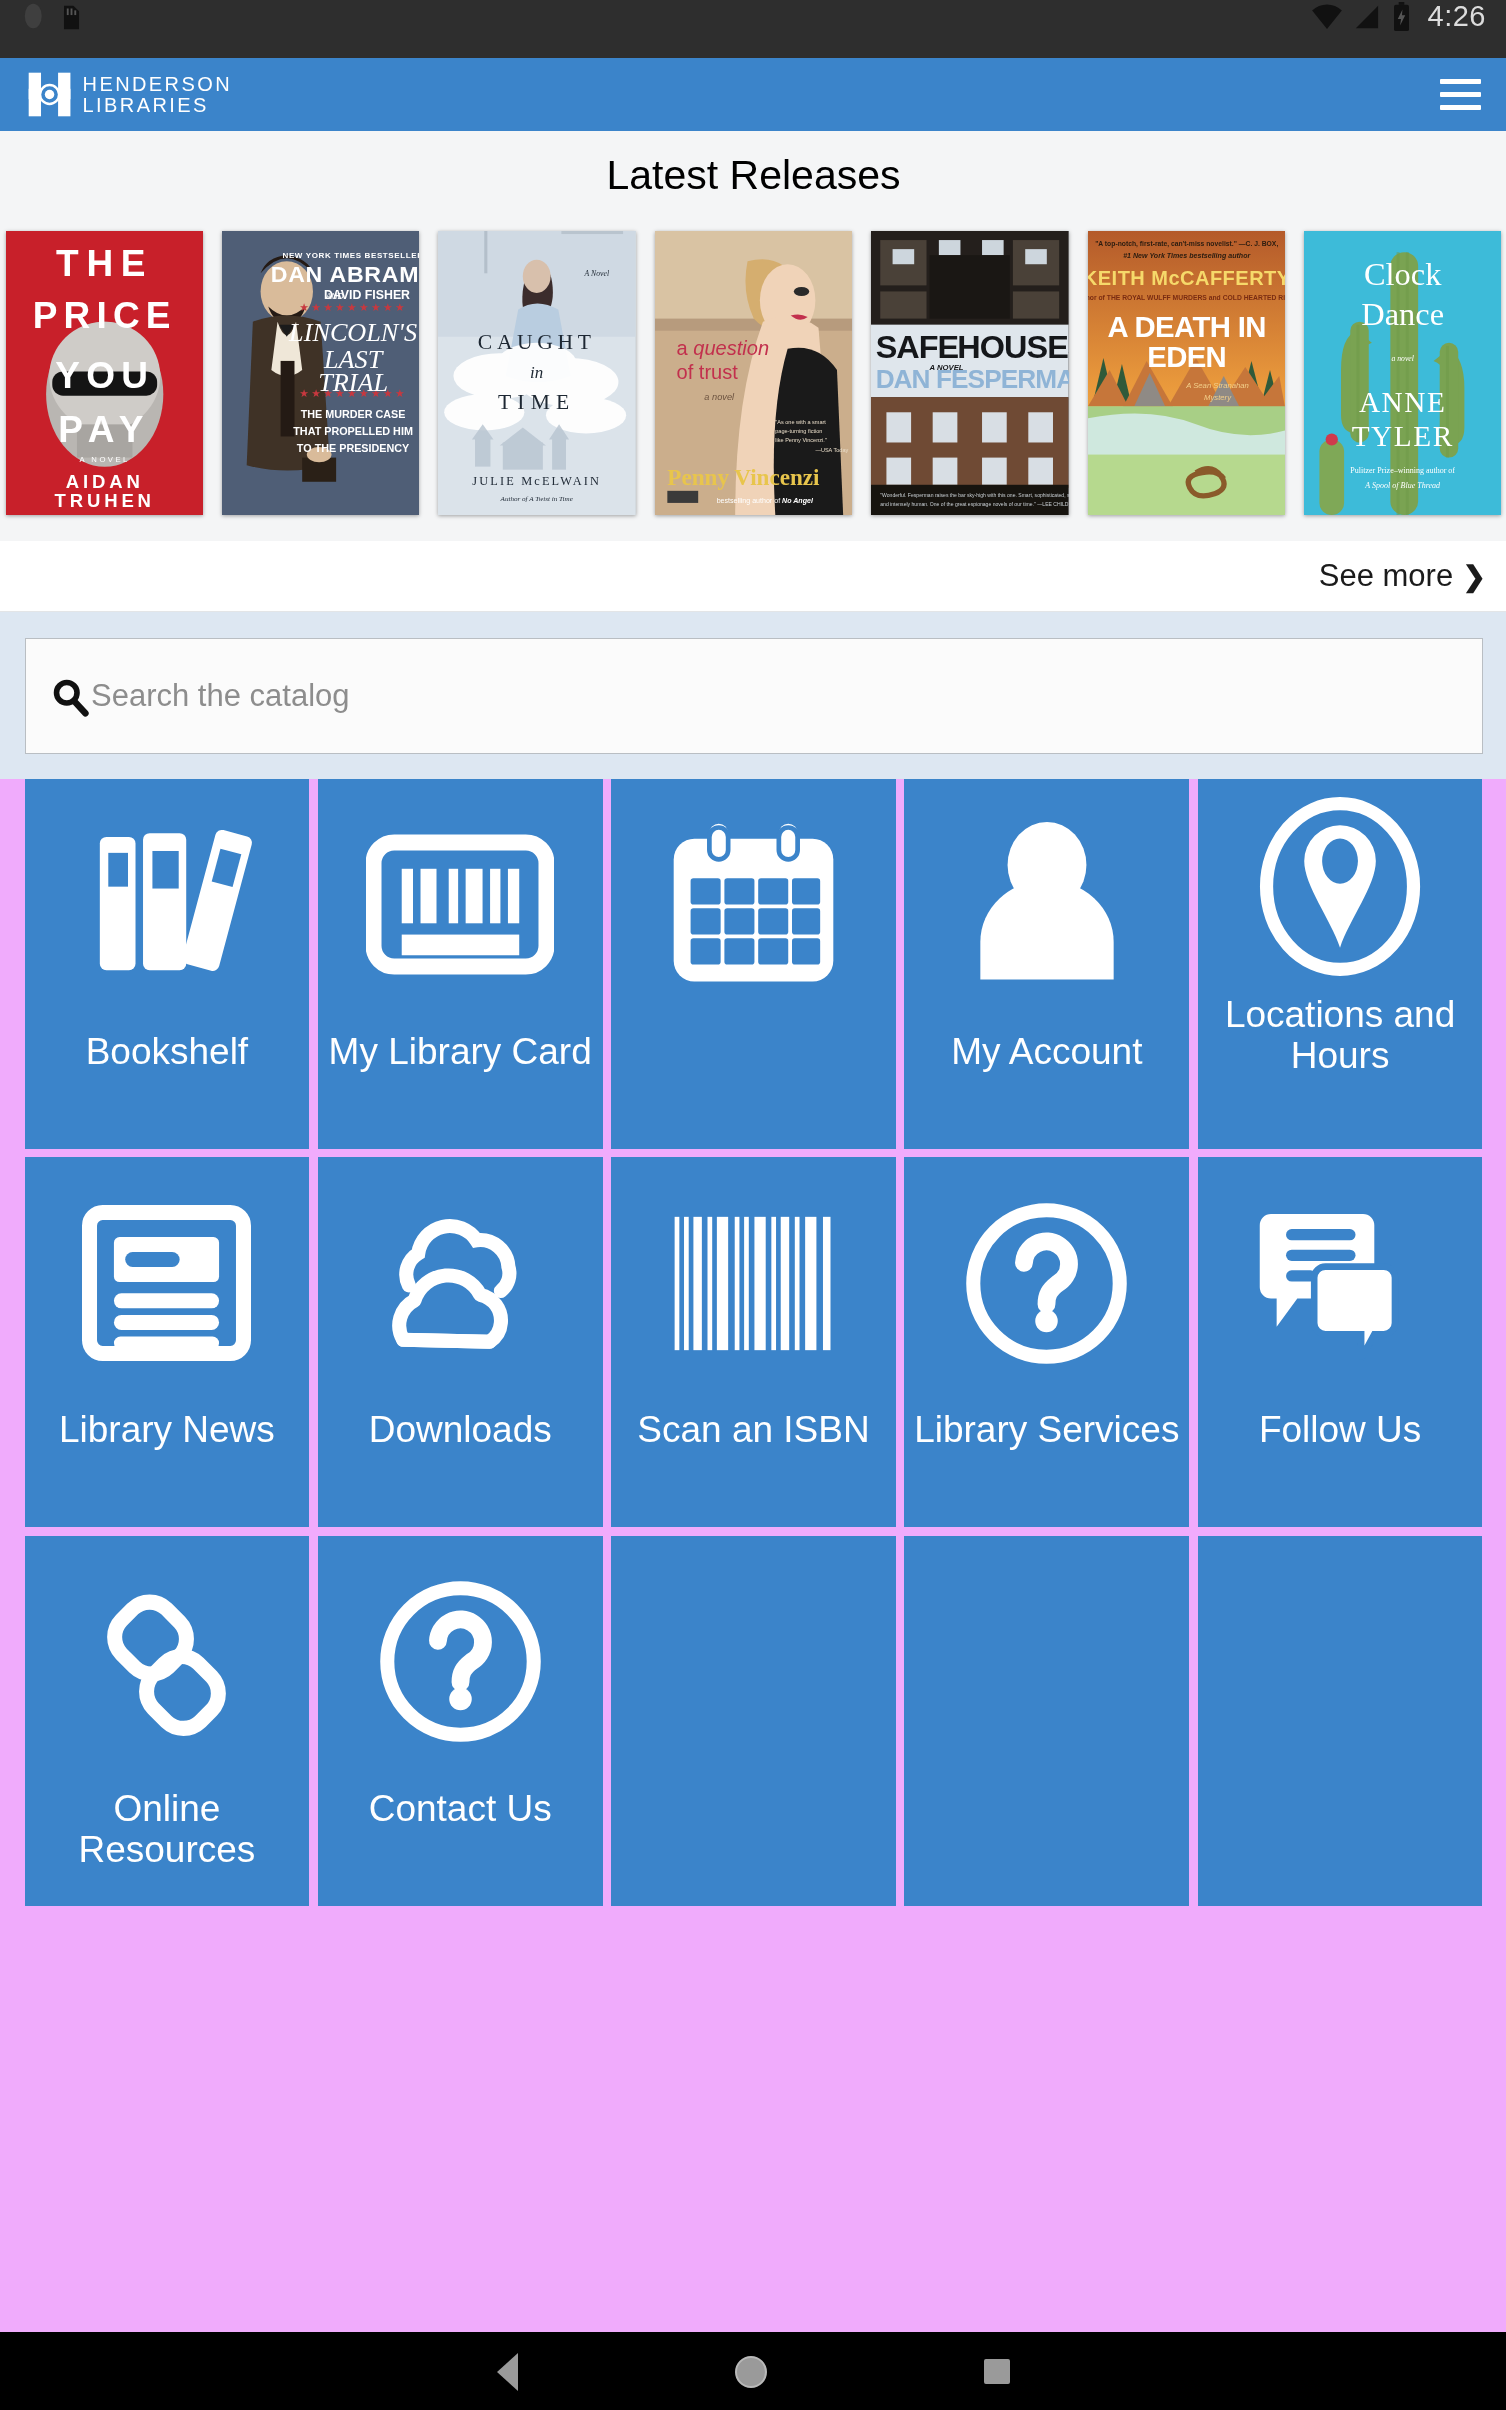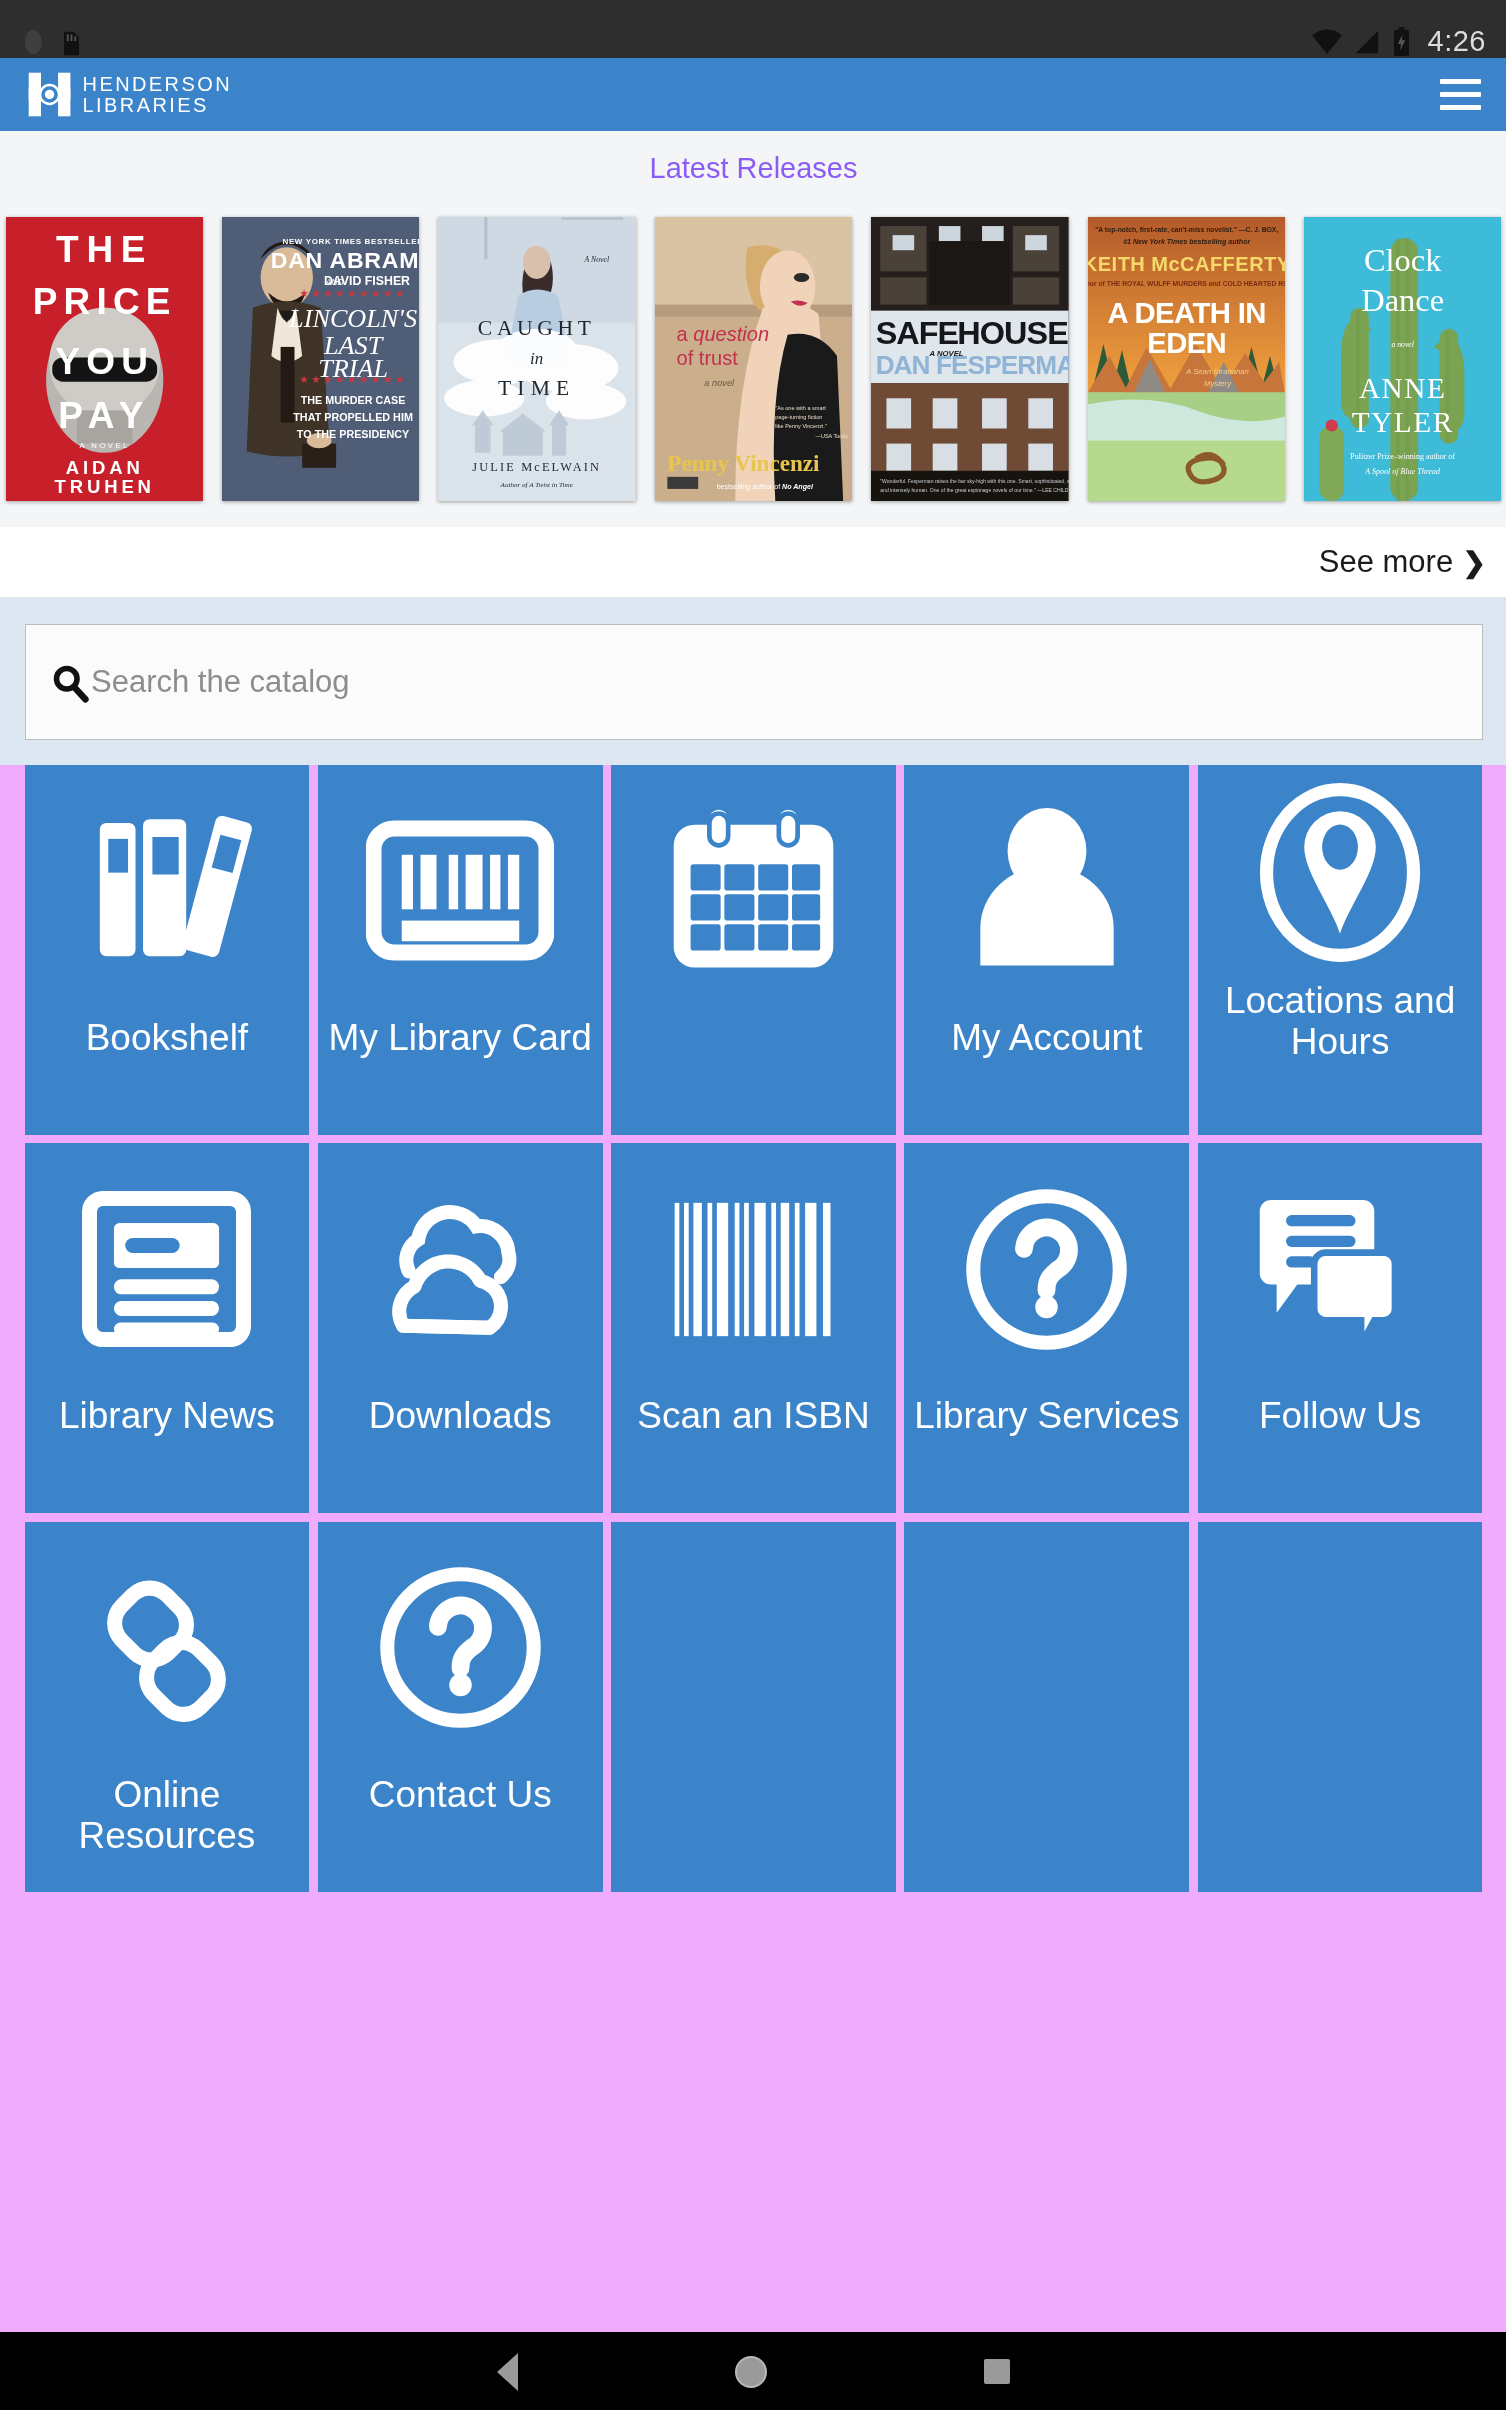--- a/index.html
+++ b/index.html
@@ -7,21 +7,21 @@
     width: 1507px; height: 2411px;
     font-family: "Liberation Sans", sans-serif;
     background: #ffffff;
     overflow: hidden;
   }
   .screen { position: relative; width: 1507px; height: 2411px; display: flex; flex-direction: column; }
 
   
   .statusbar {
     height: 58px; background: #2e2e2e; color: #e8e8e8;
-    display: flex; align-items: flex-end; padding: 0 21px; flex: 0 0 58px;
+    display: flex; align-items: flex-start; padding: 0 21px; flex: 0 0 58px;
   }
   .sb-left { display: flex; align-items: center; gap: 15px; }
   .sb-right { margin-left: auto; display: flex; align-items: center; gap: 11.3px; }
   .sb-time { font-size: 29px; color: #dcdcdc; letter-spacing: 0.5px; margin-left: 5.6px; }
 
   
   .appbar {
     height: 73px; background: #3b84ca; flex: 0 0 73px;
     display: flex; align-items: center; padding: 0 22.6px; position: relative;
   }
@@ -33,21 +33,21 @@
   }
   .hamburger { margin-left: auto; display: flex; flex-direction: column; gap: 8.5px; padding: 9.4px 3.8px; cursor: pointer; }
   .hamburger i { display: block; width: 41px; height: 4.7px; background: #ffffff; border-radius: 0.9px; }
 
   
   .releases {
     background: #f4f5f6; flex: 0 0 auto; padding-top: 21px;
     border-bottom: 0.9px solid #e3e5e7;
   }
   .releases-title {
-    text-align: center; font-size: 29px; color: #8b5cf6; font-weight: 400;
+    text-align: center; font-size: 41px; color: #000000; font-weight: 400;
     padding-bottom: 15px;
   }
   .covers { display: flex; align-items: flex-end; padding: 0 5.6px; gap: 19px; height: 301px; }
   .cover {
     position: relative; flex: 1 1 0; height: 284px; overflow: hidden;
     box-shadow: 0 0.9px 3.8px rgba(0,0,0,.35); background: #cfd4d8;
   }
 
   .seemore-row { background: #ffffff; height: 70px; display: flex; align-items: center; justify-content: flex-end; padding-right: 21px; margin-top: 26px; }
   .seemore { font-size: 31px; color: #1b1b1b; display: flex; align-items: center; gap: 9.4px; cursor: pointer; }

